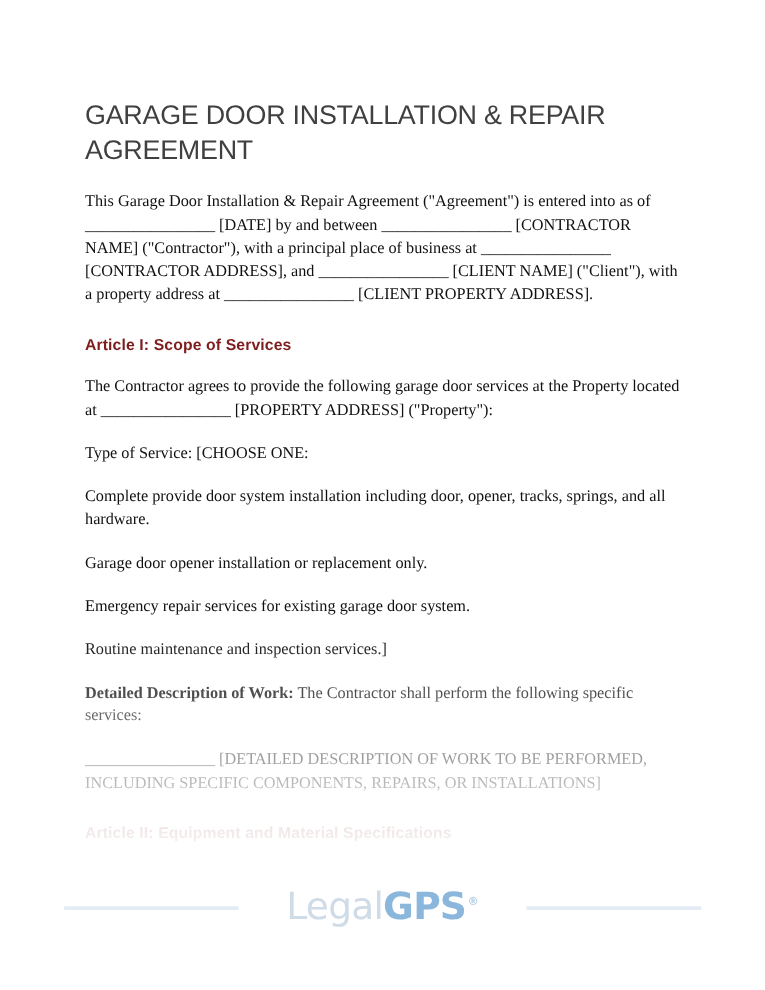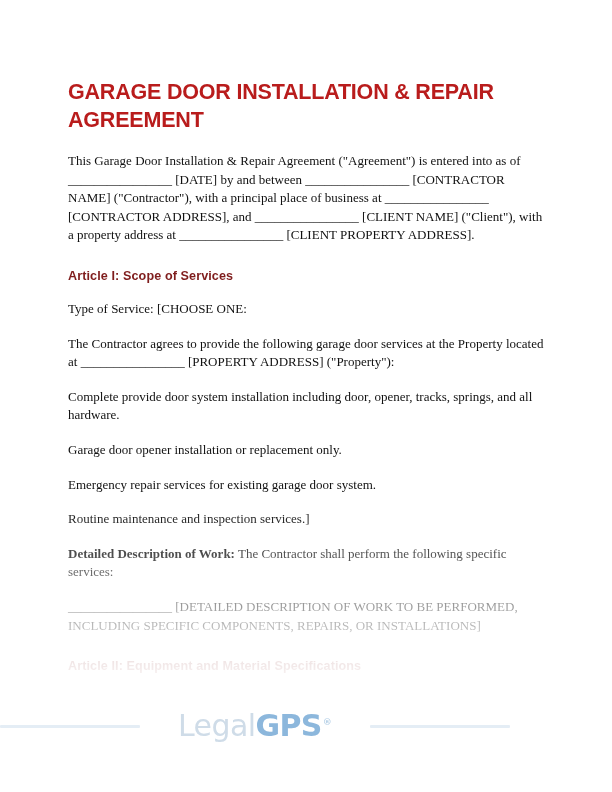--- a/index.html
+++ b/index.html
@@ -17,25 +17,25 @@
   }
   .doc-body {
     position: absolute;
     left: 68px;
     top: 78px;
     width: 478px;
   }
 
   .doc-title {
     font-family: "Liberation Sans", sans-serif;
-    font-weight: bold;
+    font-weight: normal;
     font-size: 21.5px;
     line-height: 28px;
     letter-spacing: -0.2px;
-    color: #b91c1c;
+    color: #404040;
     margin: 0 0 18px 0;
     max-width: 440px;
   }
 
   .para {
     font-family: "Liberation Serif", serif;
     font-size: 13px;
     line-height: 18.6px;
     color: #111111;
     margin: 0 0 16px 0;
@@ -76,20 +76,21 @@
 
   
   .footer {
     position: absolute;
     left: 0;
     right: 0;
     top: 700px;
     height: 52px;
     display: flex;
     align-items: center;
+    justify-content: center;
     z-index: 10;
     gap: 12px;
   }
   .rule {
     height: 3px;
     width: 140px;
     background: #e4edf5;
     border-radius: 1px;
     flex: none;
   }
@@ -128,23 +129,23 @@
 <div class="page">
 
   <div class="doc-body">
 
     <h1 class="doc-title">GARAGE DOOR INSTALLATION &amp; REPAIR AGREEMENT</h1>
 
     <p class="para">This Garage Door Installation &amp; Repair Agreement ("Agreement") is entered into as of ________________ [DATE] by and between ________________ [CONTRACTOR NAME] ("Contractor"), with a principal place of business at ________________ [CONTRACTOR ADDRESS], and ________________ [CLIENT NAME] ("Client"), with a property address at ________________ [CLIENT PROPERTY ADDRESS].</p>
 
     <h2 class="section-heading">Article I: Scope of Services</h2>
 
+    <p class="para">The Contractor agrees to provide the following garage door services at the Property located at ________________ [PROPERTY ADDRESS] ("Property"):</p>
+
     <p class="para">Type of Service: [CHOOSE ONE:</p>
-
-    <p class="para">The Contractor agrees to provide the following garage door services at the Property located at ________________ [PROPERTY ADDRESS] ("Property"):</p>
 
     <p class="para">Complete provide door system installation including door, opener, tracks, springs, and all hardware.</p>
 
     <p class="para">Garage door opener installation or replacement only.</p>
 
 
     <p class="para">Emergency repair services for existing garage door system.</p>
 
     <p class="para">Routine maintenance and inspection services.]</p>
 

